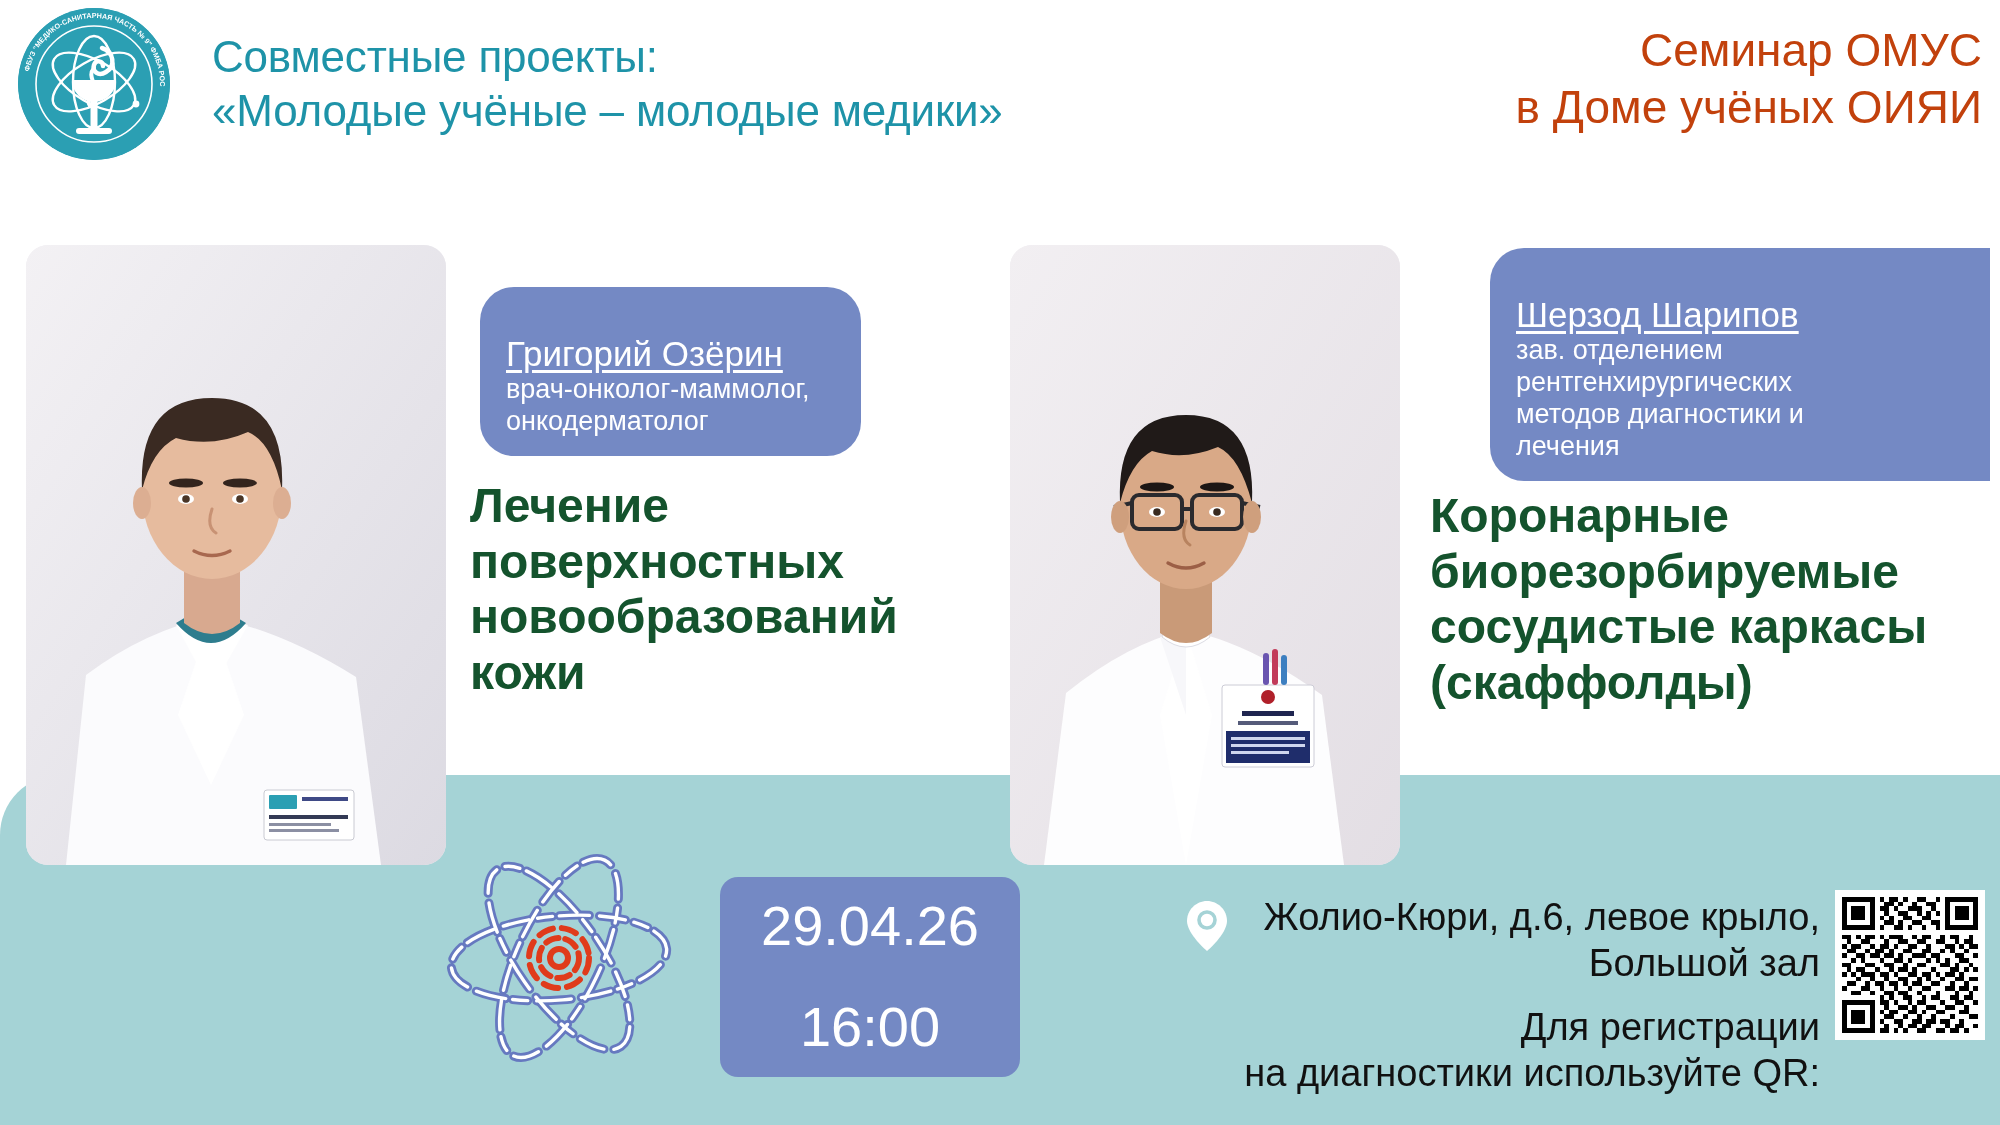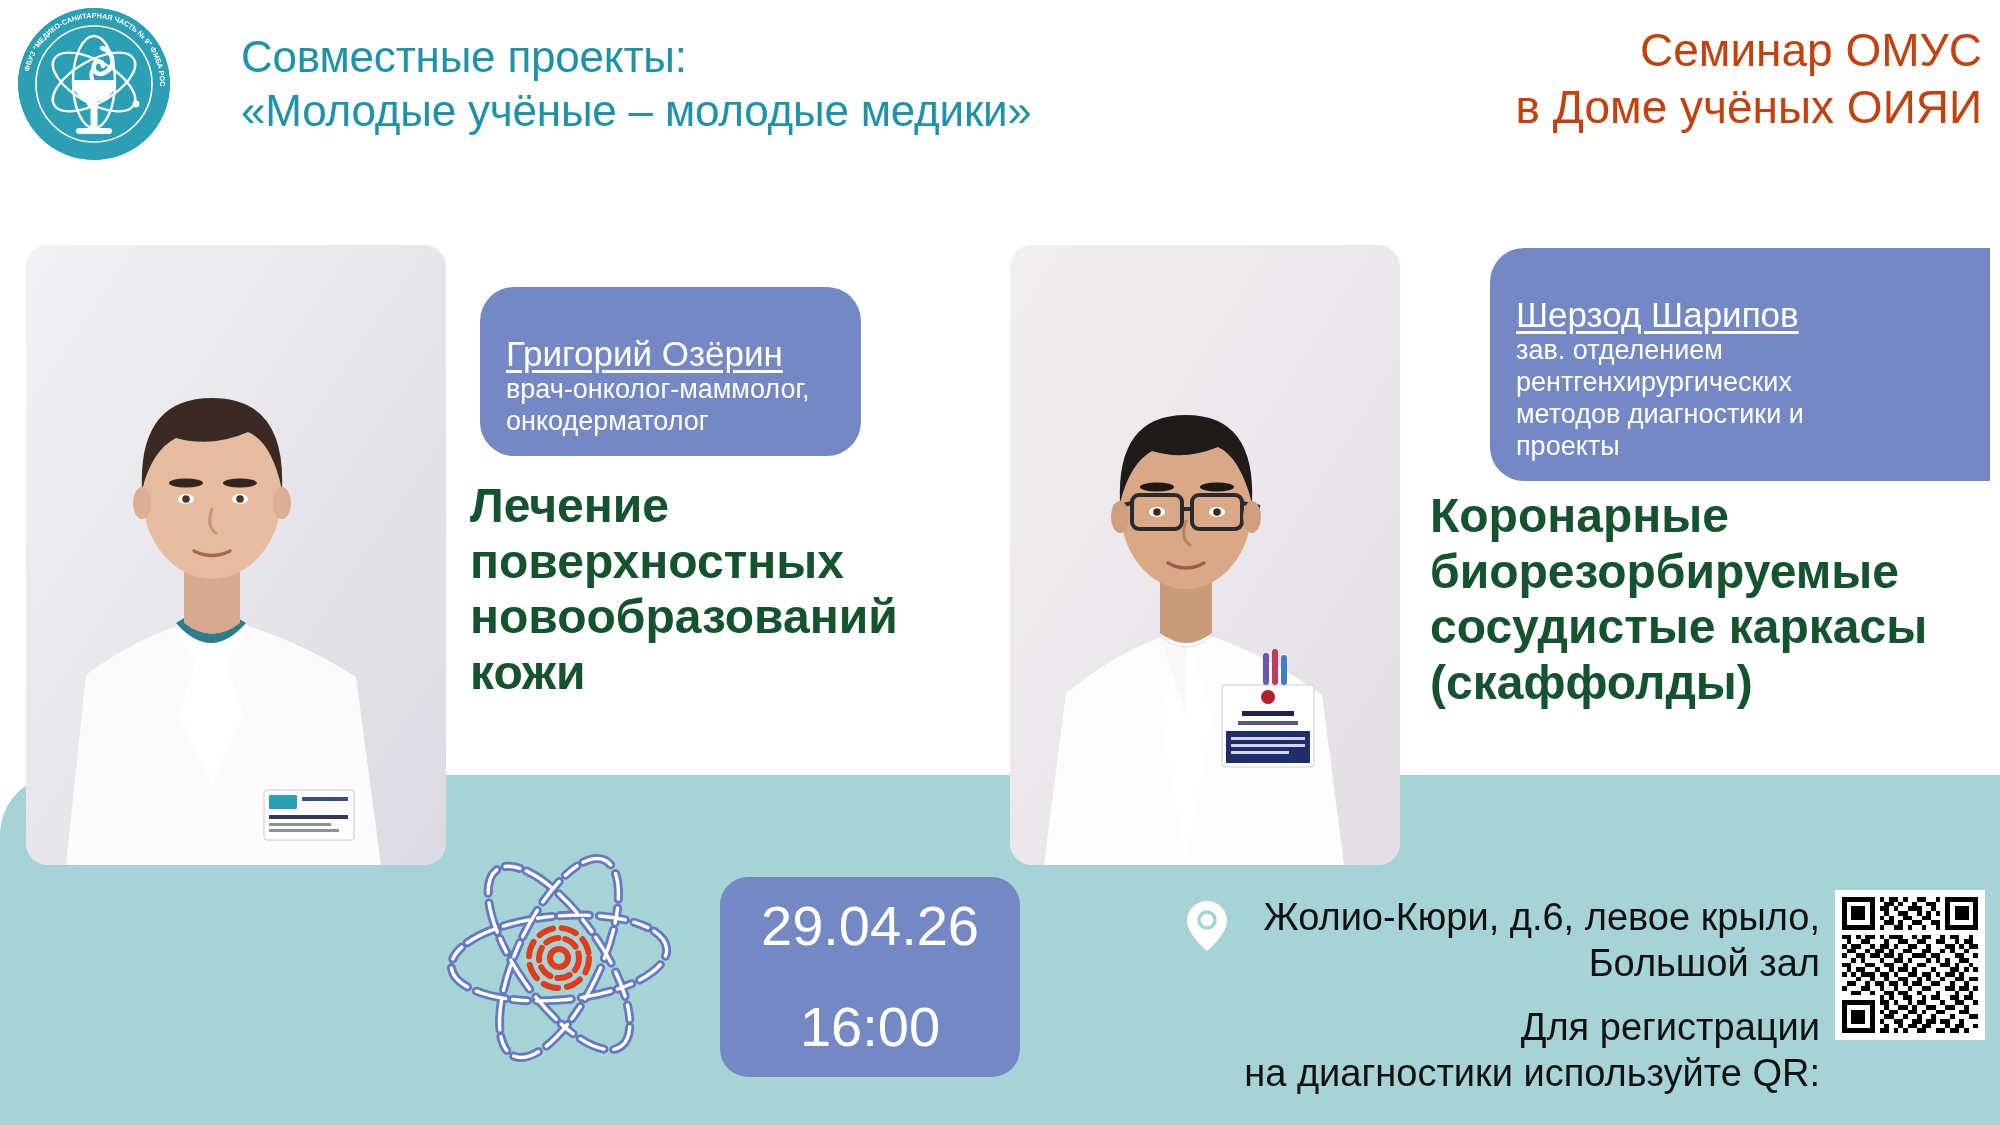--- a/index.html
+++ b/index.html
@@ -35,21 +35,20 @@
   .logo svg{ display:block; width:152px; height:152px; }
 
   .head-left{
     position:absolute; left:212px; top:30px;
     color:#1e93a8;
     font-size:44px;
     line-height:1.22;
     font-weight:400;
     letter-spacing:-0.2px;
     white-space:nowrap;
-    margin-left:29px;
   }
   .head-right{
     position:absolute; right:18px; top:22px;
     text-align:right;
     color:#c2410c;
     font-size:46px;
     line-height:1.24;
     font-weight:400;
     white-space:nowrap;
   }
@@ -99,21 +98,21 @@
 
   
   .jinr-logo{ position:absolute; left:432px; top:838px; width:255px; height:245px; z-index:4; }
   .jinr-logo svg{ display:block; width:100%; height:100%; }
 
   .date-box{
     position:absolute;
     left:720px; top:877px;
     width:300px; height:200px;
     background:#7489c4;
-    border-radius:28px;
+    border-radius:18px;
     color:#ffffff;
     display:flex; flex-direction:column;
     align-items:center; justify-content:center;
     z-index:4;
     gap:16px;
   }
   .date-box .d{ font-size:56px; line-height:1.05; }
   .date-box .t{ font-size:56px; line-height:1.05; margin-top:26px; }
 
   .venue{
@@ -304,21 +303,21 @@
     <rect x="262" y="404" width="6" height="36" rx="3" fill="#c23b5a"></rect>
     <rect x="271" y="410" width="6" height="30" rx="3" fill="#3d7fc0"></rect>
   </svg>
 </div>
 
 <div class="badge" id="badge-2">
   <div class="name">Шерзод Шарипов</div>
   <div class="role">зав. отделением</div>
   <div class="role">рентгенхирургических</div>
   <div class="role">методов диагностики и</div>
-  <div class="role">проекты</div>
+  <div class="role">лечения</div>
 </div>
 
 <div class="talk" id="talk-2">Коронарные биорезорбируемые сосудистые каркасы (скаффолды)</div>
 
 <div class="jinr-logo">
   <svg viewBox="0 0 255 245" xmlns="http://www.w3.org/2000/svg">
     <g fill="none" stroke="#6679c0" stroke-width="9" stroke-linecap="round" stroke-dasharray="26 9 15 7 30 10">
       <ellipse cx="127" cy="120" rx="42" ry="108" transform="rotate(25 127 120)"></ellipse>
       <ellipse cx="127" cy="120" rx="42" ry="108" transform="rotate(85 127 120)"></ellipse>
       <ellipse cx="127" cy="120" rx="42" ry="108" transform="rotate(145 127 120)"></ellipse>

